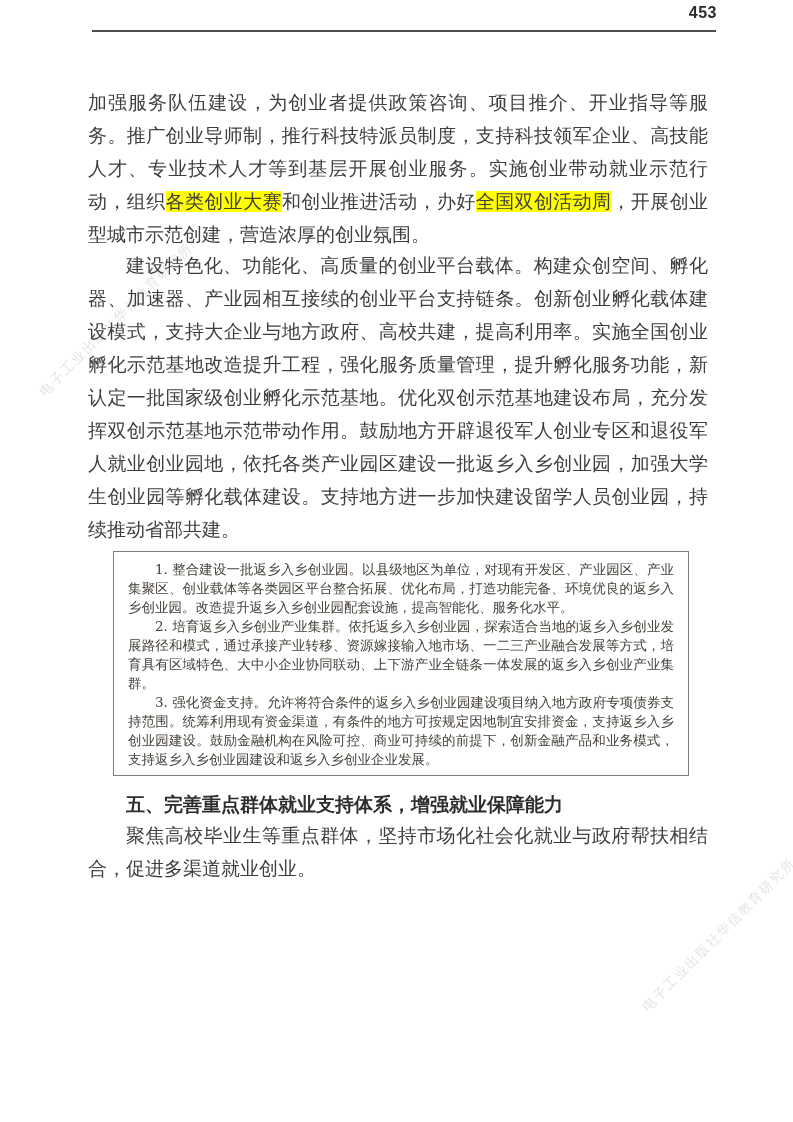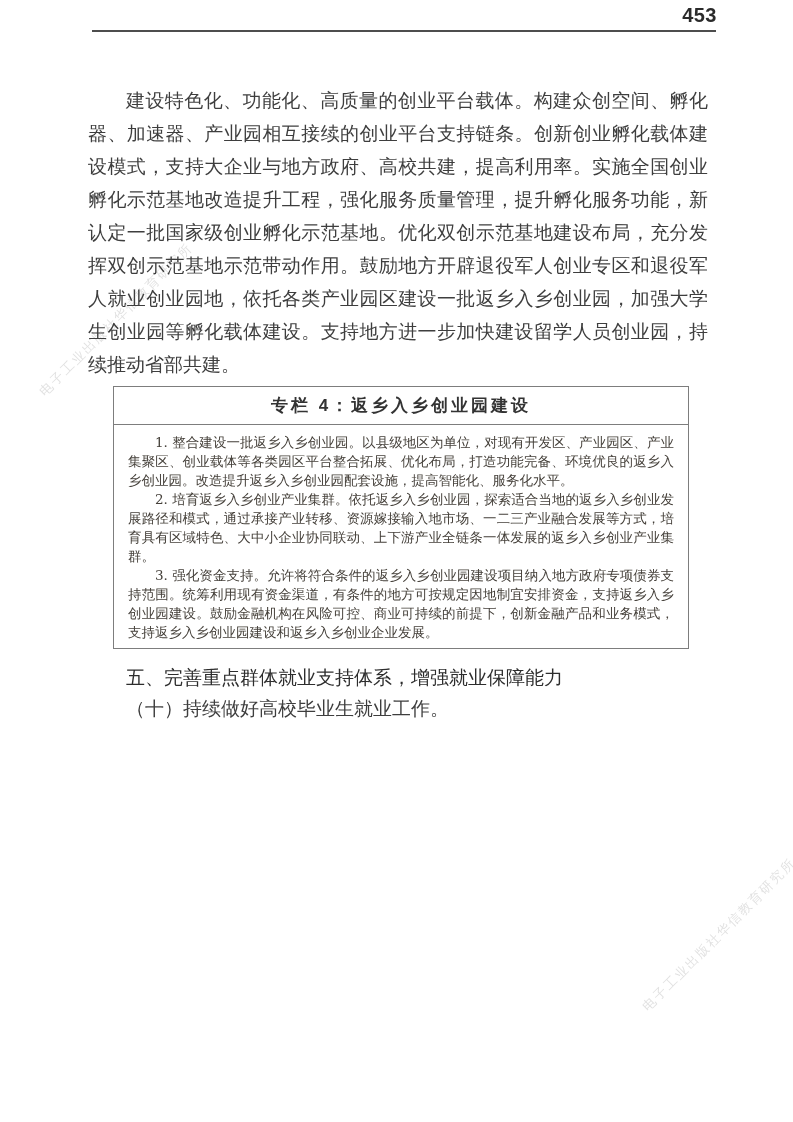--- a/index.html
+++ b/index.html
@@ -10,21 +10,21 @@
     position: relative;
     overflow: hidden;
     color: #3e3e3e;
   }
   .page { position: absolute; inset: 0; }
 
   
   .page-number {
     position: absolute;
     top: 4px; right: 76px;
-    font-size: 20px; font-weight: bold;
+    font-size: 16px; font-weight: bold;
     color: #2b2b2b;
     letter-spacing: 0.5px;
   }
   .header-rule {
     position: absolute;
     left: 92px; top: 30px;
     width: 624px; height: 2px;
     background: #4d4d4d;
   }
 
@@ -88,52 +88,52 @@
     color: #45403a;
     text-align: justify;
   }
   .callout-body p { margin: 0; text-indent: 2em; }
 
   
   .section-heading {
     margin: 12px 0 0;
     font-size: 19px;
     line-height: 33px;
-    font-weight: normal;
+    font-weight: bold;
     color: #2d2d2d;
     text-indent: 2em;
   }
 </style>
 </head>
 <body>
 
 <div class="page">
 
   <span class="page-number">453</span>
 
   <div class="header-rule"></div>
 
   <div class="watermark wm-1">电子工业出版社华信教育研究所</div>
 
   <div class="watermark wm-2">电子工业出版社华信教育研究所</div>
 
   <div class="content">
 
+    <p class="body-para">加强服务队伍建设，为创业者提供政策咨询、项目推介、开业指导等服务。推广创业导师制，推行科技特派员制度，支持科技领军企业、高技能人才、专业技术人才等到基层开展创业服务。实施创业带动就业示范行动，组织<mark>各类创业大赛</mark>和创业推进活动，办好<mark>全国双创活动周</mark>，开展创业型城市示范创建，营造浓厚的创业氛围。</p>
 
     <p class="body-para indent">建设特色化、功能化、高质量的创业平台载体。构建众创空间、孵化器、加速器、产业园相互接续的创业平台支持链条。创新创业孵化载体建设模式，支持大企业与地方政府、高校共建，提高利用率。实施全国创业孵化示范基地改造提升工程，强化服务质量管理，提升孵化服务功能，新认定一批国家级创业孵化示范基地。优化双创示范基地建设布局，充分发挥双创示范基地示范带动作用。鼓励地方开辟退役军人创业专区和退役军人就业创业园地，依托各类产业园区建设一批返乡入乡创业园，加强大学生创业园等孵化载体建设。支持地方进一步加快建设留学人员创业园，持续推动省部共建。</p>
 
     <div class="callout-box">
-      <div class="callout-title">专栏 4：返乡入乡创业园建设</div>
       <div class="callout-body">
         <p>1. 整合建设一批返乡入乡创业园。以县级地区为单位，对现有开发区、产业园区、产业集聚区、创业载体等各类园区平台整合拓展、优化布局，打造功能完备、环境优良的返乡入乡创业园。改造提升返乡入乡创业园配套设施，提高智能化、服务化水平。</p>
         <p>2. 培育返乡入乡创业产业集群。依托返乡入乡创业园，探索适合当地的返乡入乡创业发展路径和模式，通过承接产业转移、资源嫁接输入地市场、一二三产业融合发展等方式，培育具有区域特色、大中小企业协同联动、上下游产业全链条一体发展的返乡入乡创业产业集群。</p>
         <p>3. 强化资金支持。允许将符合条件的返乡入乡创业园建设项目纳入地方政府专项债券支持范围。统筹利用现有资金渠道，有条件的地方可按规定因地制宜安排资金，支持返乡入乡创业园建设。鼓励金融机构在风险可控、商业可持续的前提下，创新金融产品和业务模式，支持返乡入乡创业园建设和返乡入乡创业企业发展。</p>
       </div>
     </div>
 
     <h2 class="section-heading">五、完善重点群体就业支持体系，增强就业保障能力</h2>
 
+    <p class="body-para indent">聚焦高校毕业生等重点群体，坚持市场化社会化就业与政府帮扶相结合，促进多渠道就业创业。</p>
 
-    <p class="body-para indent">（十）持续做好高校毕业生就业工作。</p>
 
 
   </div>
 </div>
 
 </body></html>

